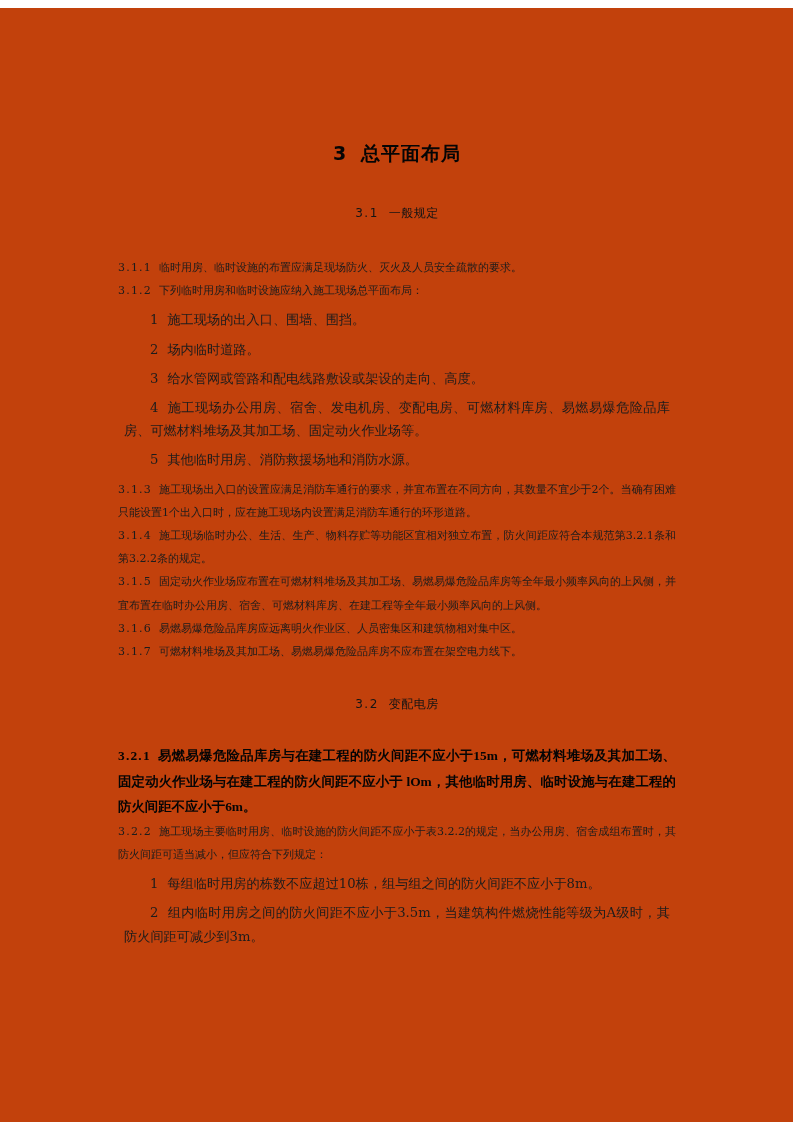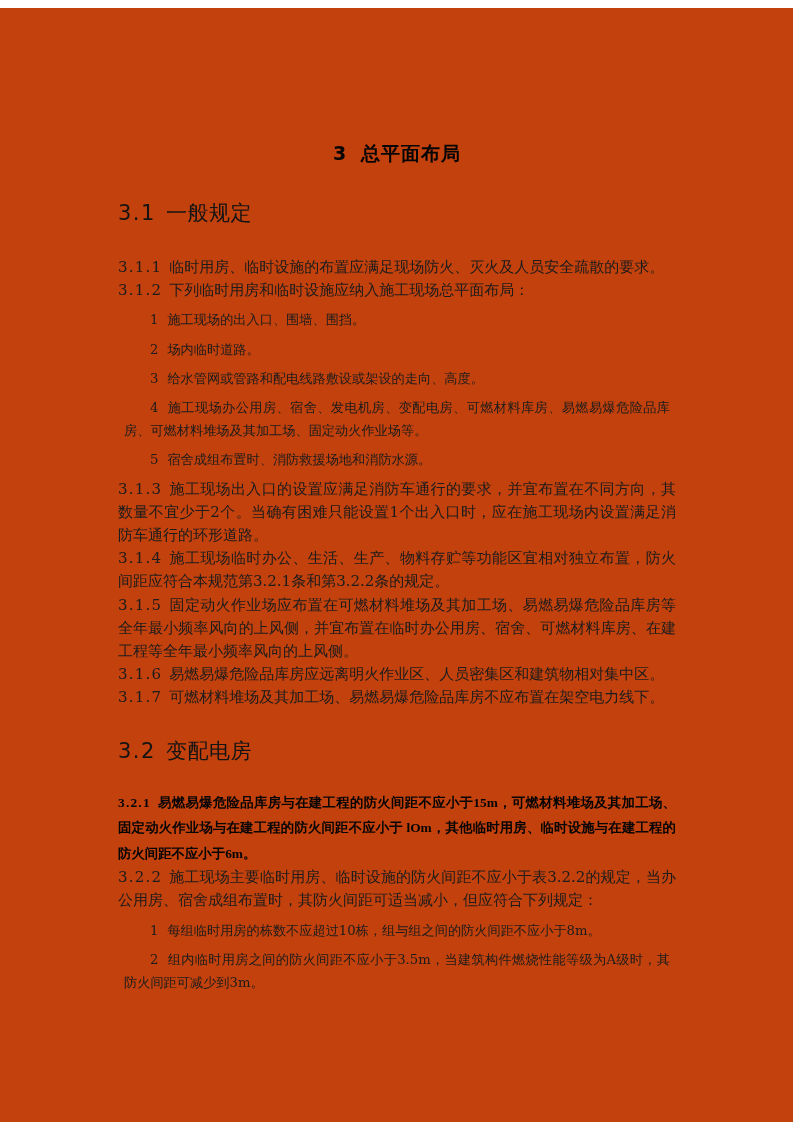--- a/index.html
+++ b/index.html
@@ -42,38 +42,39 @@
     letter-spacing: 1px;
     color: #050505;
     margin: 0;
     padding: 0;
     line-height: 26px;
   }
   .chapter-heading .num { margin-right: 14px; }
 
   
   .section-heading {
+    text-align: center;
     font-family: "DejaVu Sans", "Liberation Sans", sans-serif;
     font-weight: normal;
-    font-size: 21px;
+    font-size: 12px;
     color: #141414;
     line-height: 22px;
     letter-spacing: 0.5px;
     margin: 0;
   }
   .section-heading .num { margin-right: 10px; letter-spacing: 1.5px; }
 
   .gap-after-chapter { height: 36px; }
   .gap-after-section { height: 32px; }
   .gap-before-section-2 { height: 30px; }
   .gap-after-section-2 { height: 28px; }
 
   
   .para {
-    font-size: 15px;
+    font-size: 11px;
     line-height: 23.2px;
     text-align: justify;
     text-justify: inter-ideograph;
     margin: 0;
     color: #1c1c1c;
     word-break: break-all;
   }
   .para .clause-no {
     letter-spacing: 1.2px;
     margin-right: 7px;
@@ -140,21 +141,21 @@
     <p class="item">
       <span class="item-no">2</span><span>场内临时道路。</span>
     </p>
     <p class="item">
       <span class="item-no">3</span><span>给水管网或管路和配电线路敷设或架设的走向、高度。</span>
     </p>
     <p class="item">
       <span class="item-no">4</span><span>施工现场办公用房、宿舍、发电机房、变配电房、可燃材料库房、易燃易爆危险品库房、可燃材料堆场及其加工场、固定动火作业场等。</span>
     </p>
     <p class="item">
-      <span class="item-no">5</span><span>宿舍成组布置时、消防救援场地和消防水源。</span>
+      <span class="item-no">5</span><span>其他临时用房、消防救援场地和消防水源。</span>
     </p>
 
     <p class="para">
       <span class="clause-no">3.1.3</span><span>施工现场出入口的设置应满足消防车通行的要求，并宜布置在不同方向，其数量不宜少于2个。当确有困难只能设置1个出入口时，应在施工现场内设置满足消防车通行的环形道路。</span>
     </p>
 
     <p class="para">
       <span class="clause-no">3.1.4</span><span>施工现场临时办公、生活、生产、物料存贮等功能区宜相对独立布置，防火间距应符合本规范第3.2.1条和第3.2.2条的规定。</span>
     </p>
 

